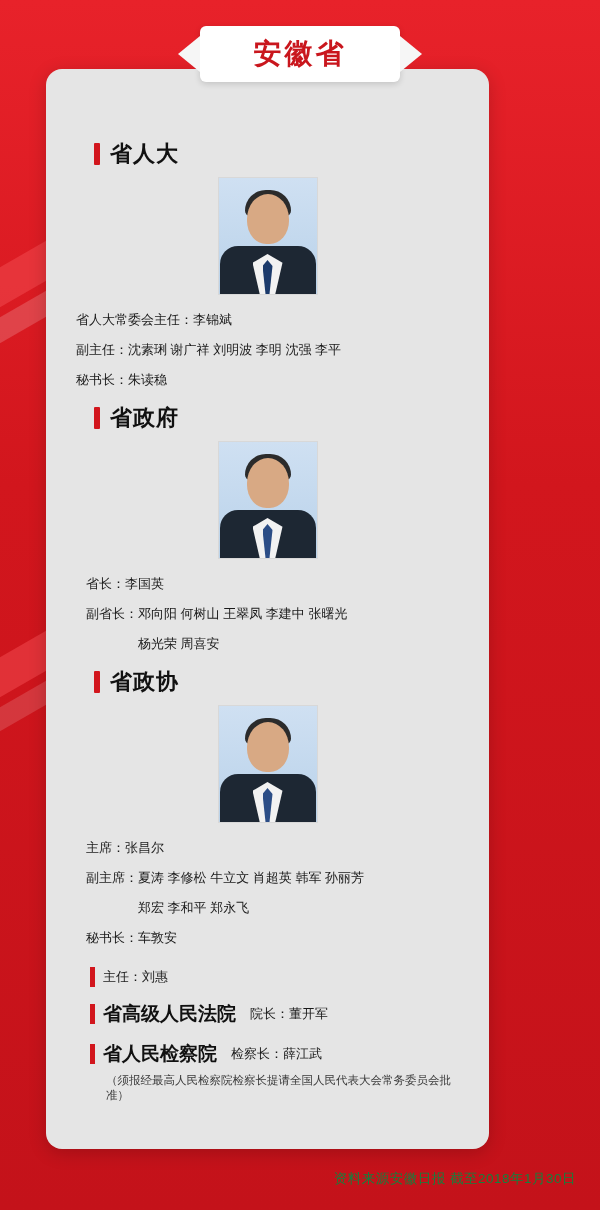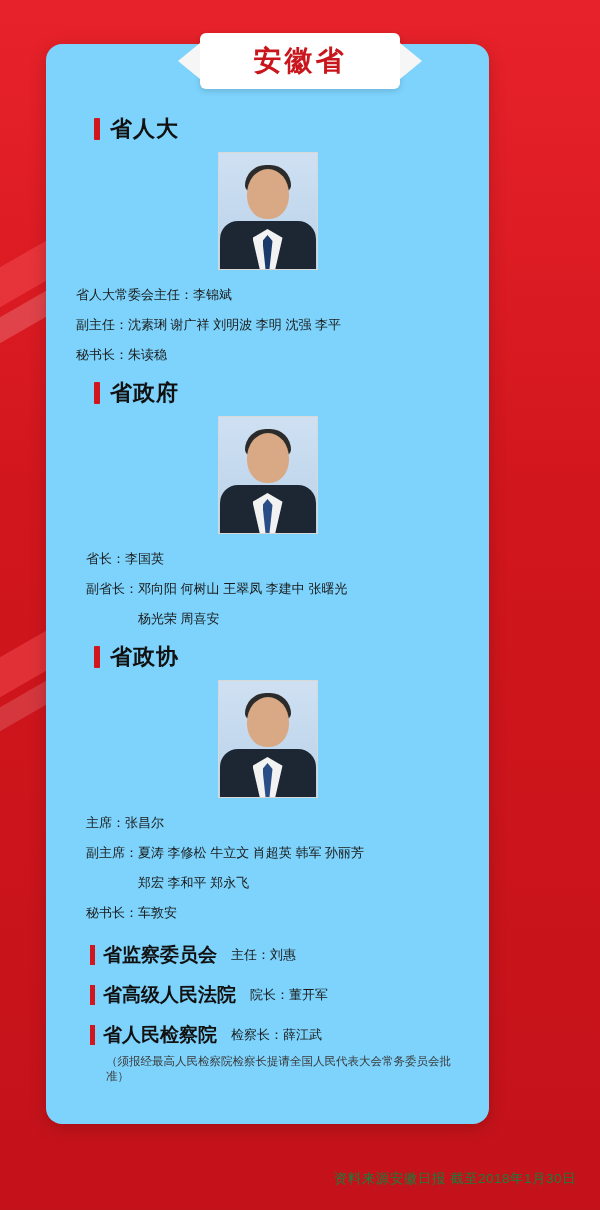--- a/index.html
+++ b/index.html
@@ -20,29 +20,29 @@
     opacity: .55;
     transform: skewY(-30deg);
   }
   .ribbon.r1 { top: 250px; height: 40px; }
   .ribbon.r2 { top: 300px; height: 26px; background:#ffffff; opacity:.18;}
   .ribbon.r3 { top: 640px; height: 40px; }
   .ribbon.r4 { top: 690px; height: 24px; background:#ffffff; opacity:.15;}
 
   .card {
     position: absolute;
-    left: 46px; top: 44px;
+    left: 46px; top: 69px;
     width: 443px; height: 1080px;
-    background: #7dd3fc;
+    background: #e5e5e5;
     border-radius: 16px;
     box-shadow: 0 4px 18px rgba(0,0,0,.18);
   }
   .title-banner {
     position: absolute;
-    left: 50%; top: 33px;
+    left: 50%; top: 26px;
     transform: translateX(-50%);
     width: 200px; height: 56px;
     background: #ffffff;
     border-radius: 6px;
     display: flex; align-items: center; justify-content: center;
     z-index: 5;
     box-shadow: 0 2px 6px rgba(0,0,0,.15);
   }
   .title-banner::before, .title-banner::after {
     content: "";
@@ -203,21 +203,20 @@
     </div>
     <div class="lines pad">
       <div class="line"> 主席：张昌尔</div>
       <div class="line">副主席：夏涛  李修松  牛立文  肖超英  韩军  孙丽芳</div>
       <div class="line indent">郑宏  李和平  郑永飞</div>
       <div class="line">秘书长：车敦安</div>
     </div>
 
     <div class="small-row">
       <span class="small-bar"></span>
-      <span class="small-title">省监察委员会</span>
       <span class="small-val">主任：刘惠</span>
     </div>
     <div class="small-row">
       <span class="small-bar"></span>
       <span class="small-title">省高级人民法院</span>
       <span class="small-val">院长：董开军</span>
     </div>
     <div class="small-row">
       <span class="small-bar"></span>
       <span class="small-title">省人民检察院</span>

